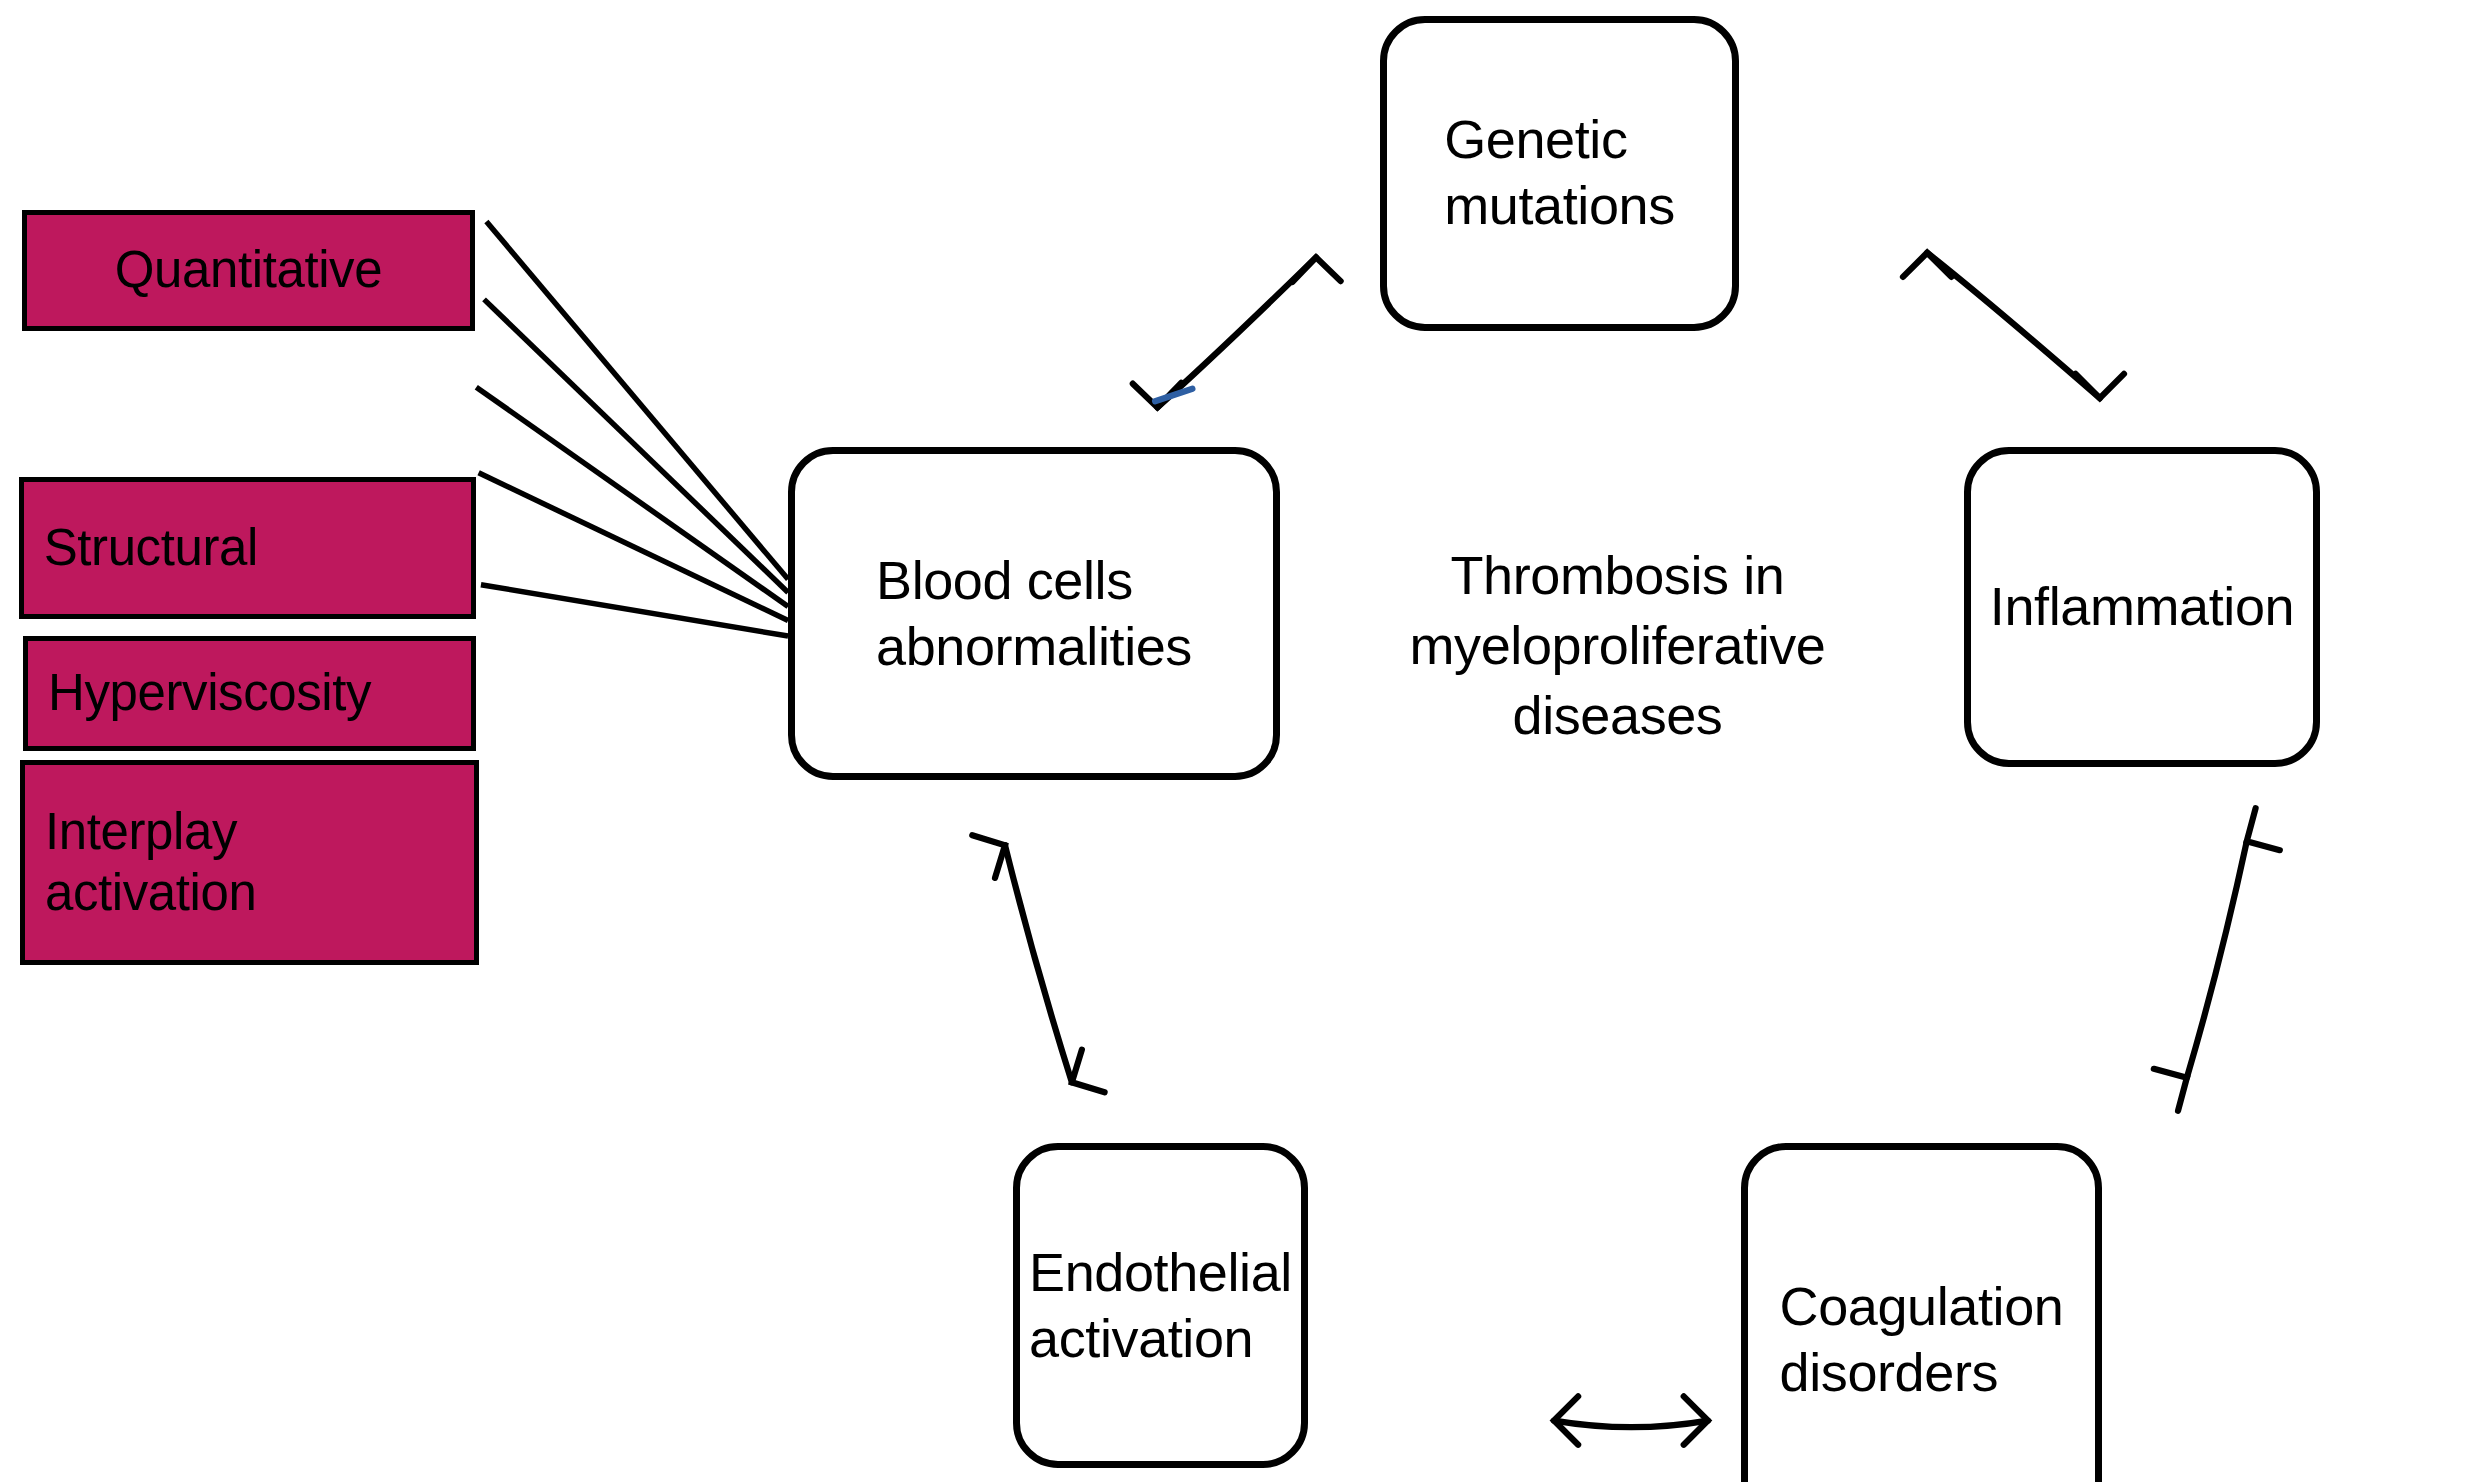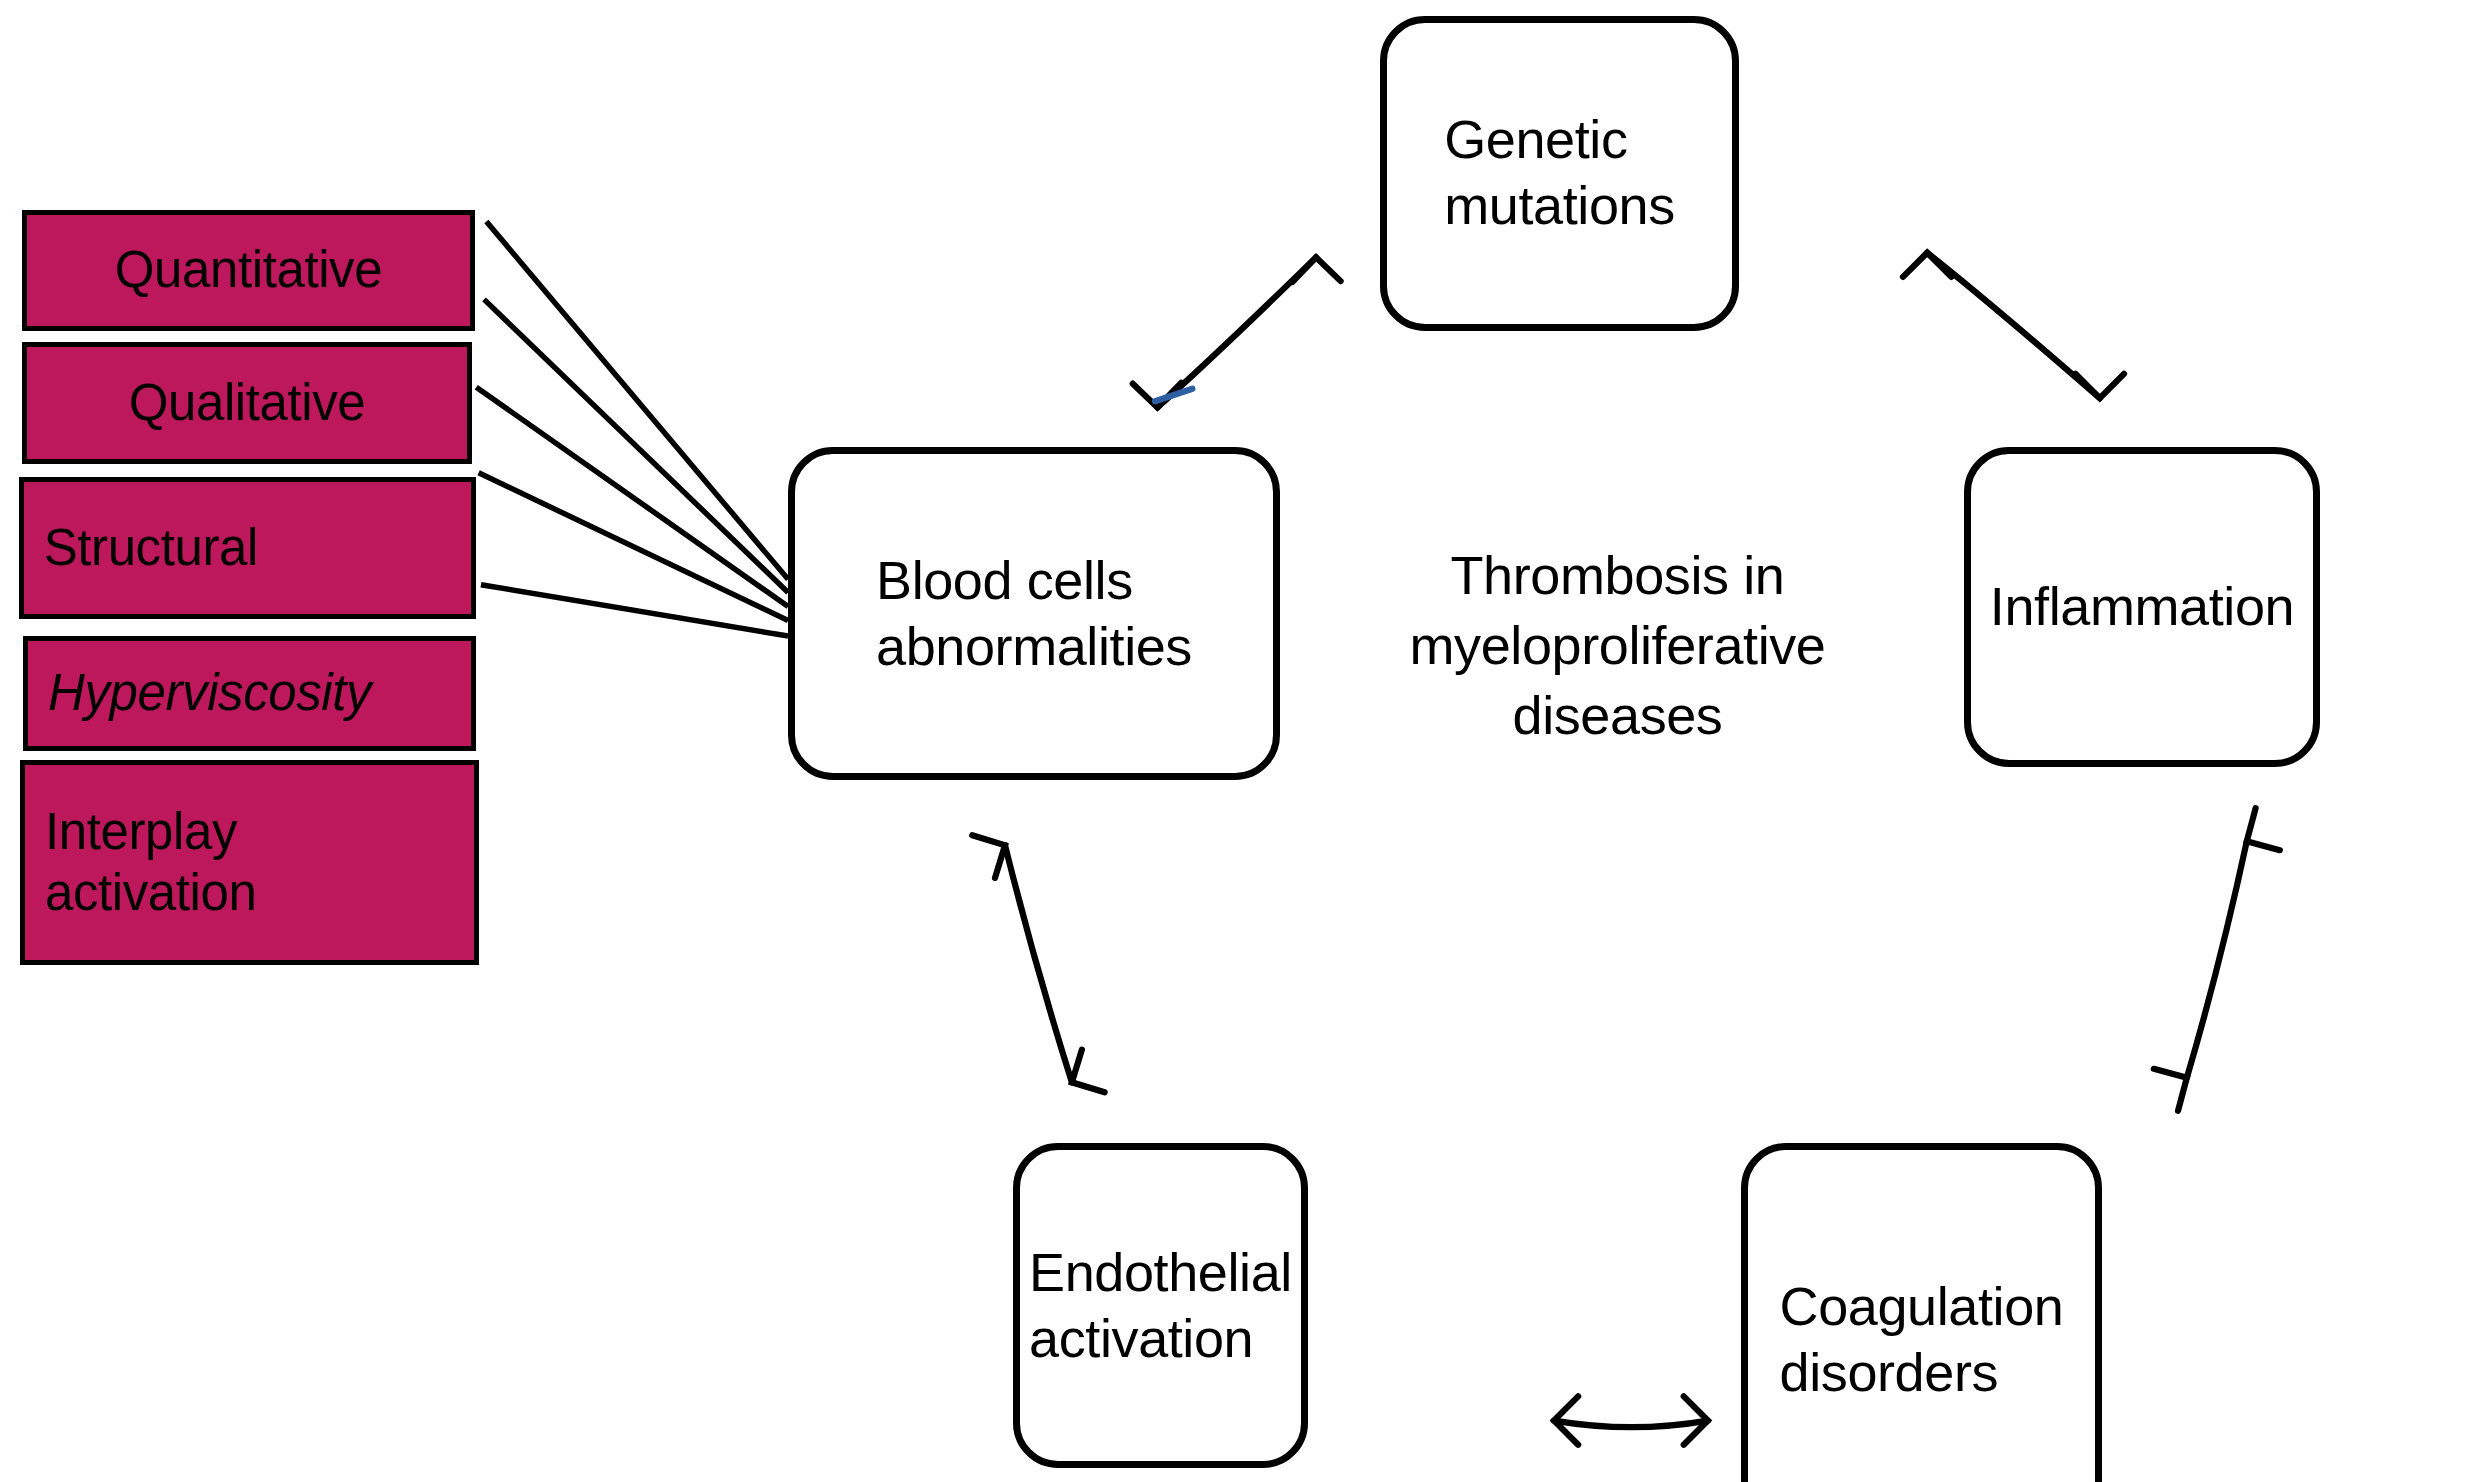--- a/index.html
+++ b/index.html
@@ -111,29 +111,26 @@
       <path d="M 1292 1087 Q 1330 1240 1378 1392"></path>
       <polyline points="1248,1087 1292,1087 1292,1131" transform="rotate(17 1292 1087)"></polyline>
       <polyline points="1422,1392 1378,1392 1378,1348" transform="rotate(17 1378 1392)"></polyline>
     </g>
   </svg>
 
   <div class="rect-box center" style="left:22px; top:210px; width:453px; height:121px;">
     <span>Quantitative</span>
   </div>
 
-  <div class="rect-box center" style="left:22px; top:342px; width:450px; height:122px;">
-    <span>Qualitative</span>
-  </div>
 
   <div class="rect-box left" style="left:18.7px; top:477px; width:457px; height:142px;">
     <span>Structural</span>
   </div>
 
-  <div class="rect-box left" style="left:23px; top:636px; width:453px; height:115px;font-style:italic;">
+  <div class="rect-box left" style="left:23px; top:636px; width:453px; height:115px;">
     <span>Hyperviscosity</span>
   </div>
 
   <div class="rect-box left" style="left:20px; top:760px; width:459px; height:205px;">
     <span>Interplay
 activation</span>
   </div>
 
   <div class="round-box" style="left:1380px; top:15.6px; width:359px; height:315px;">
     <span>Genetic

